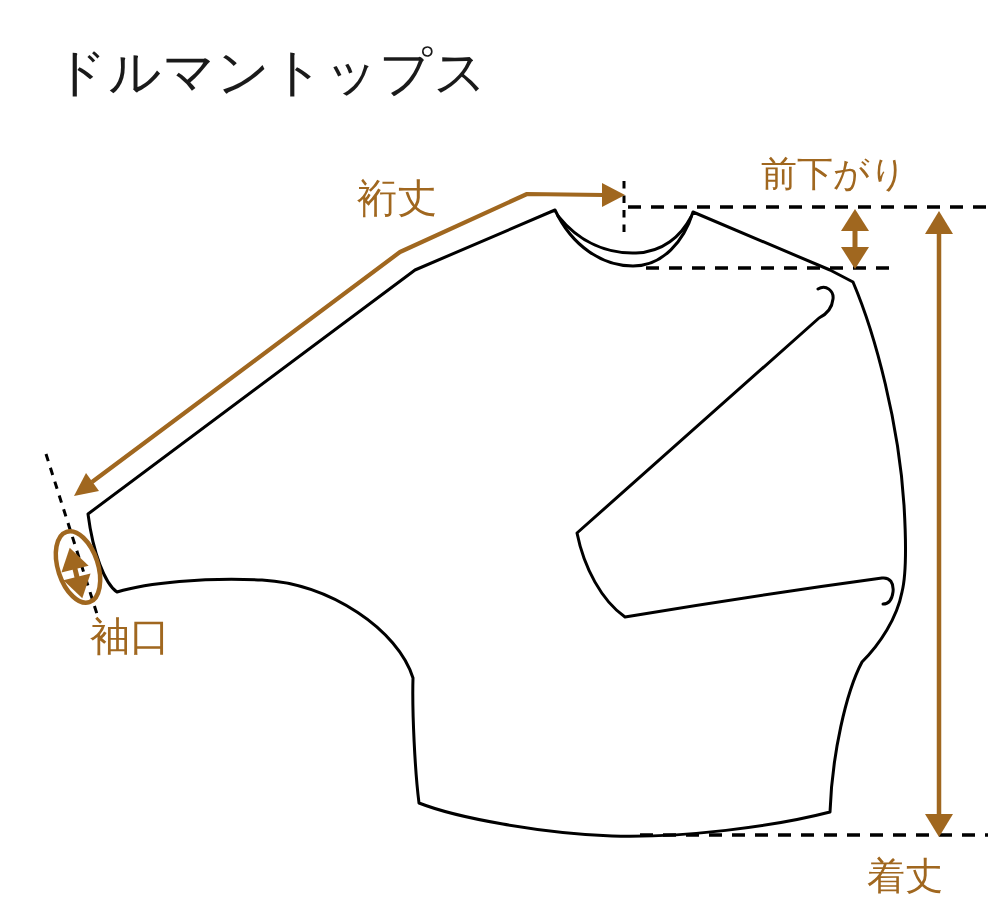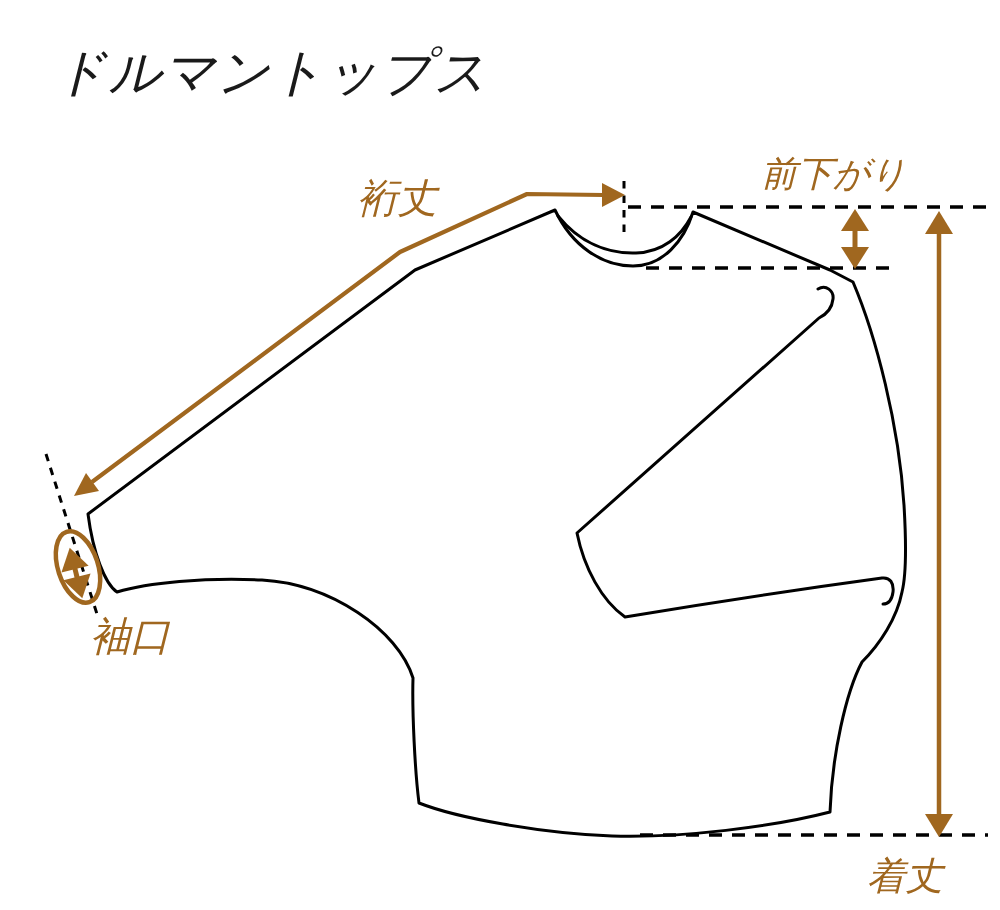--- a/index.html
+++ b/index.html
@@ -9,21 +9,20 @@
     width: 1000px;
     height: 910px;
     overflow: hidden;
     font-family: "DejaVu Sans", "Liberation Sans", sans-serif;
   }
   .page {
     position: relative;
     width: 1000px;
     height: 820px;
     background: var(--bg, #ffffff);
-    font-style: italic;
   }
   svg { display: block; }
 
   
   .outline {
     stroke: var(--outline, #000000);
     fill: none;
     stroke-width: 3;
     stroke-linejoin: round;
     stroke-linecap: round;

